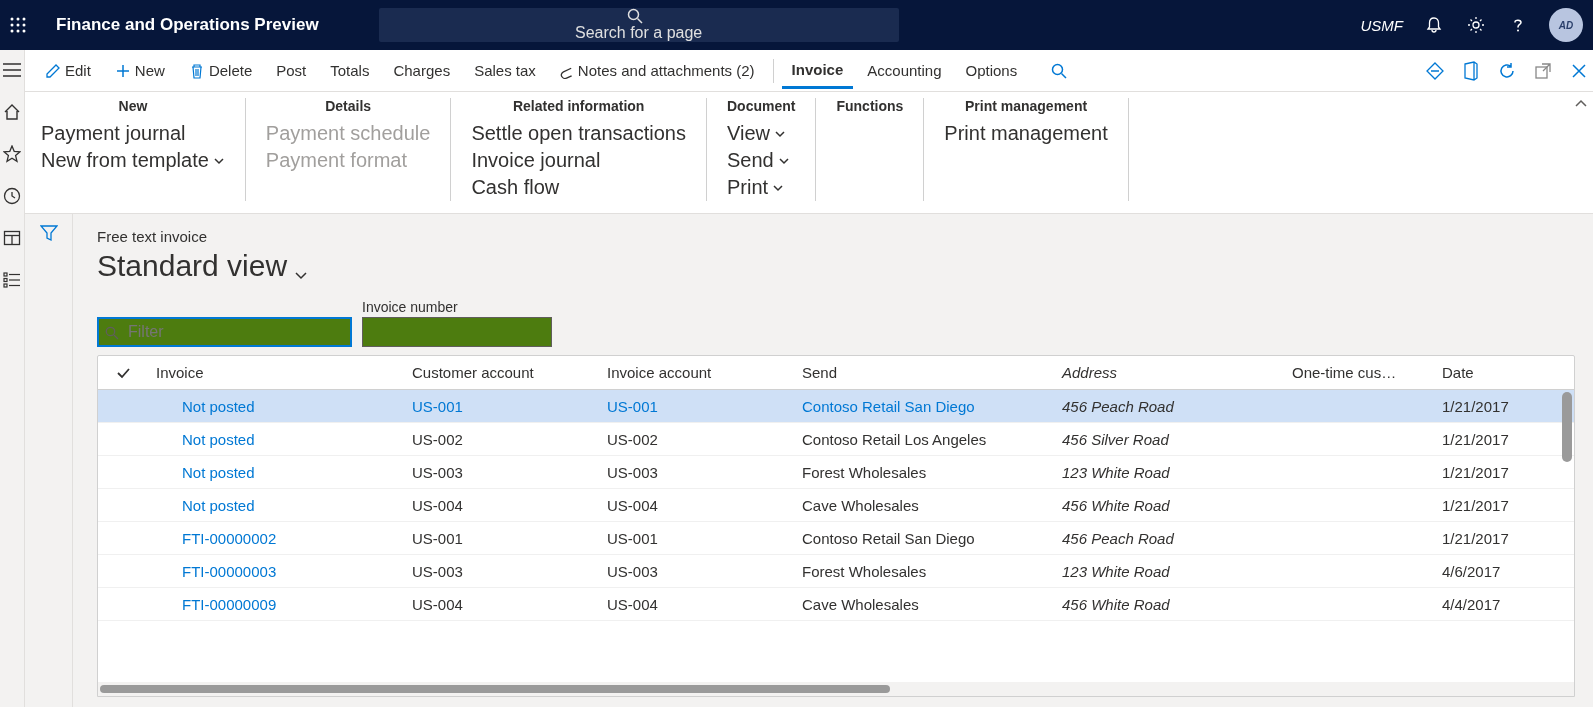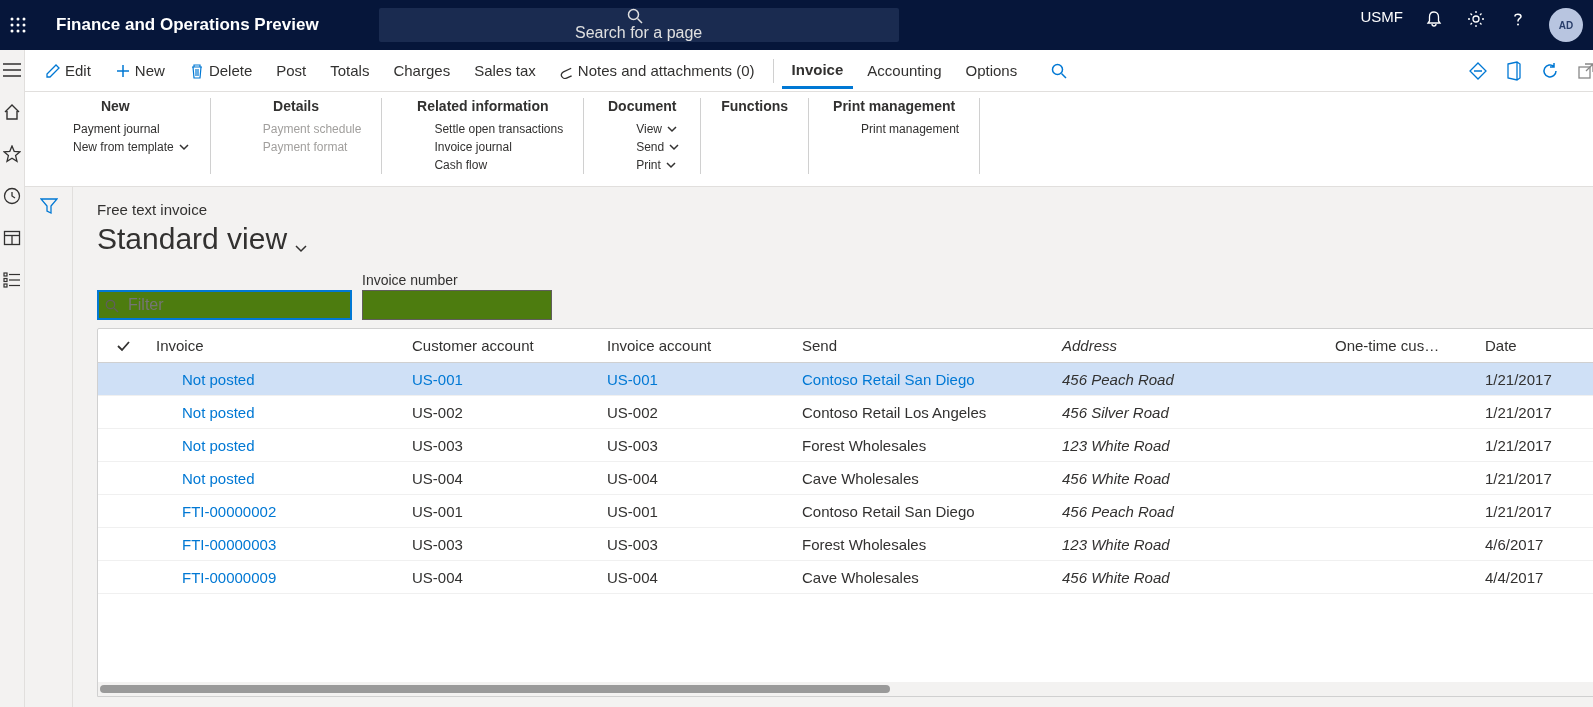--- a/index.html
+++ b/index.html
@@ -6,21 +6,21 @@
   body { font-family: "Segoe UI", Arial, sans-serif; font-size: 14px; color: #323130; background: #fff; width: 1593px; height: 707px; overflow: hidden; }
   
   
   .topbar { background: #06163a; height: 50px; display: flex; align-items: center; color: #fff; padding: 0 10px; }
   .topbar .waffle { width: 36px; text-align: center; font-size: 16px; }
   .topbar .title { font-size: 17px; font-weight: 600; margin-left: 10px; }
   .topbar .spacer { flex: 1; }
   .searchbox { display: flex; align-items: center; background: #1a2b50; border-radius: 2px; width: 520px; height: 34px; padding: 0 12px; margin-left: 60px; color: #d0d0d0; flex-direction: column; }
   .searchbox svg { margin-right: 8px; }
   .searchbox span { font-size: 16px; color: #e0e0e0; }
-  .topbar .right { display: flex; gap: 20px; margin-left: auto; }
+  .topbar .right { display: flex; align-items: center; gap: 20px; margin-left: auto; font-style: italic; }
   .topbar .right .entity { font-size: 15px; }
   .topbar .right .iconbtn { width: 22px; height: 22px; display: flex; align-items: center; justify-content: center; }
   .avatar { width: 34px; height: 34px; border-radius: 50%; background: #b8c5e0; color: #2a3f6b; display: flex; align-items: center; justify-content: center; font-weight: 600; font-size: 10px; }
   
   
   .body { display: flex; height: 657px; }
   .navrail { width: 50px; background: #f3f2f1; border-right: 1px solid #e1dfdd; display: flex; flex-direction: column; align-items: center; padding-top: 8px; gap: 18px; }
   .navrail .navicon { width: 24px; height: 24px; display: flex; align-items: center; justify-content: center; color: #323130; }
   
   .main { flex: 1; display: flex; flex-direction: column; }
@@ -34,21 +34,21 @@
   .actionbar .tab.active { border-bottom: 3px solid #0078d4; font-weight: 600; }
   .actionbar .right-icons { margin-left: auto; display: flex; gap: 16px; align-items: center; color: #0078d4; }
   .actionbar .right-icons .ico { width: 20px; height: 20px; display:flex; align-items:center; justify-content:center; }
   
   
   .ribbon { display: flex; border-bottom: 1px solid #e1dfdd; padding: 6px 12px 12px 12px; gap: 0; position: relative; }
   .ribbon-group { padding: 0 20px; border-right: 1px solid #d0d0d0; }
   .ribbon-group:last-of-type { border-right: none; }
   .ribbon-group.first { padding-left: 4px; }
   .ribbon-group h4 { font-size: 14px; font-weight: 600; text-align: center; margin-bottom: 6px; }
-  .ribbon-group .item { font-size: 12px; padding: 2px 0; color: #323130; cursor: pointer; white-space: nowrap; display: flex; align-items: center; gap: 4px; margin-left: 32px; }
+  .ribbon-group .item { font-size: 20px; padding: 2px 0; color: #323130; cursor: pointer; white-space: nowrap; display: flex; align-items: center; gap: 4px; }
   .ribbon-group .item.disabled { color: #a19f9d; cursor: default; }
   .collapse-ribbon { position: absolute; right: 10px; top: 4px; color: #605e5c; }
   
   
   .content-wrap { flex: 1; display: flex; background: #f3f2f1; overflow: hidden; }
   .filter-rail { width: 48px; display: flex; justify-content: center; padding-top: 10px; border-right: 1px solid #e1dfdd; }
   .content { flex: 1; padding: 14px 24px 10px 24px; display: flex; flex-direction: column; overflow: hidden; }
   .breadcrumb { font-size: 15px; color: #323130; margin-bottom: 4px; }
   .viewname { font-size: 30px; font-weight: 400; display: flex; align-items: flex-end; gap: 6px; margin-bottom: 16px; }
   
@@ -71,21 +71,21 @@
   .grid-row.selected { background: #cfe0f6; }
   .grid-row.selected .link { color: #0078d4; }
   .grid-row .cell { padding: 0 8px; white-space: nowrap; overflow: hidden; text-overflow: ellipsis; }
   .link { color: #0078d4; cursor: pointer; }
   .sel-col { width: 50px; display:flex; justify-content:center; }
   .col-invoice { width: 256px; }
   .col-cust { width: 195px; }
   .col-invacct { width: 195px; }
   .col-name { width: 260px; }
   .col-addr { width: 230px; font-style: italic; }
-  .col-onetime { width: 150px; margin-left: 43px; }
+  .col-onetime { width: 150px; }
   .col-date { width: 140px; }
   .grid-row .col-invoice { padding-left: 34px; }
   .grid-row.selected .col-invoice { padding-left: 34px; }
   
   .vscroll { position: absolute; right: 2px; top: 36px; width: 10px; height: 70px; background: #9a9a9a; border-radius: 5px; }
   .hscroll-track { height: 14px; background: #f3f2f1; position: relative; }
   .hscroll { position: absolute; left: 2px; top: 3px; height: 8px; width: 790px; background: #9a9a9a; border-radius: 4px; }
   
   svg { display: block; }
 </style>
@@ -213,21 +213,21 @@
       <div class="ab-item">
           <span>Charges</span>
         </div>
       <div class="ab-item">
           <span>Sales tax</span>
         </div>
       <div class="ab-item">
         <svg width="14" height="16" viewBox="0 0 14 16">
             <path d="M10 4 L4 10 C2.5 11.5 2.5 14 4 15 C5.5 16.5 8 16 9.5 14.5 L13 11" fill="none" stroke="#323130" stroke-width="1.3" transform="rotate(20 7 8)"></path>
           </svg>
-        <span>Notes and attachments (0)</span>
+        <span>Notes and attachments (2)</span>
       </div>
       <div class="sep"></div>
       <div class="tab active">Invoice</div>
       <div class="tab">Accounting</div>
       <div class="tab">Options</div>
       <div class="ab-item" style="margin-left:10px;">
         <svg width="16" height="16" viewBox="0 0 16 16">
             <circle cx="6.5" cy="6.5" r="5" fill="none" stroke="#0078d4" stroke-width="1.5"></circle>
             <line x1="10.5" y1="10.5" x2="15" y2="15" stroke="#0078d4" stroke-width="1.5"></line>
           </svg>

